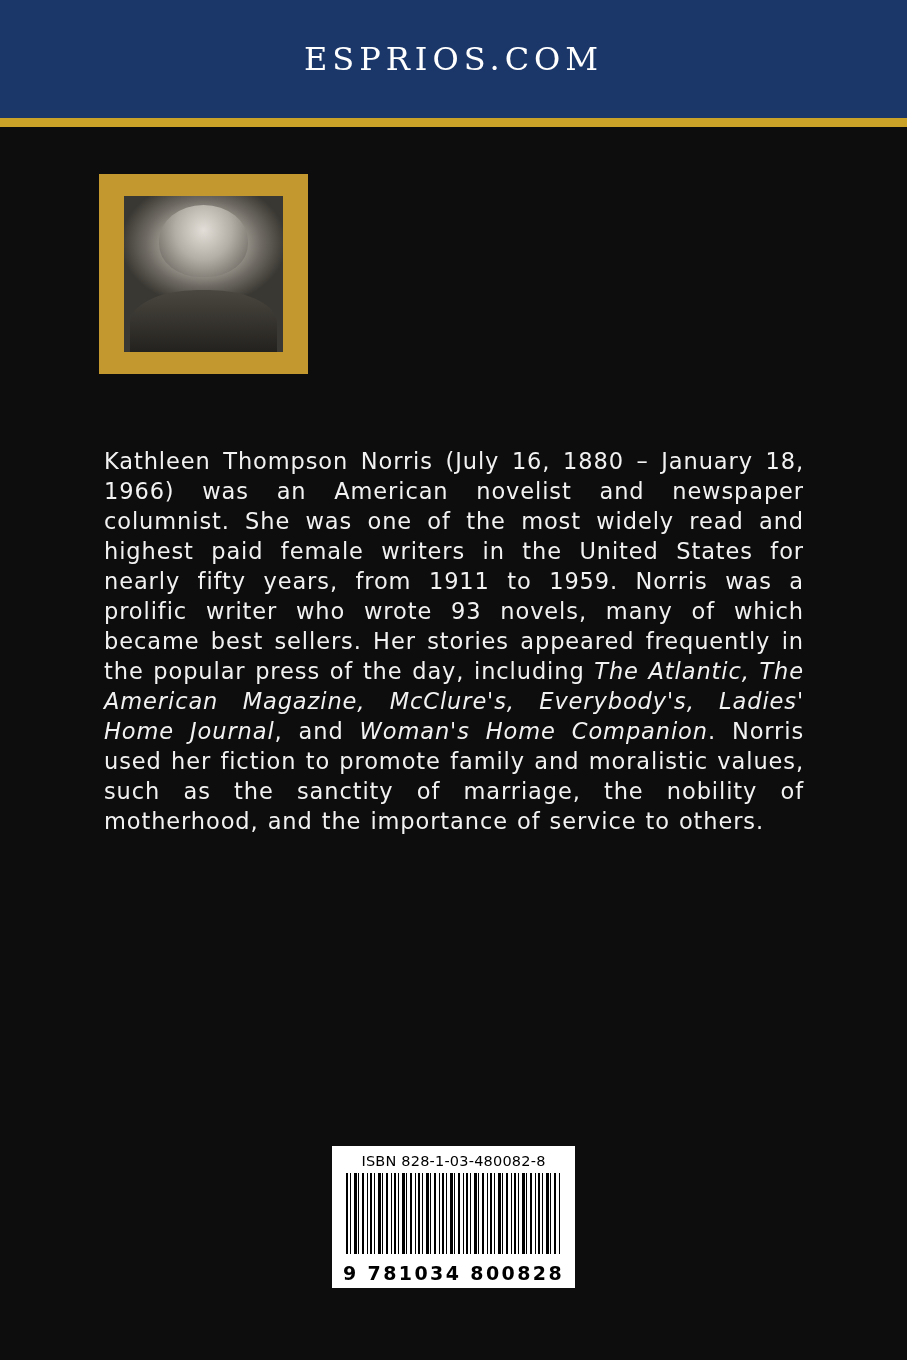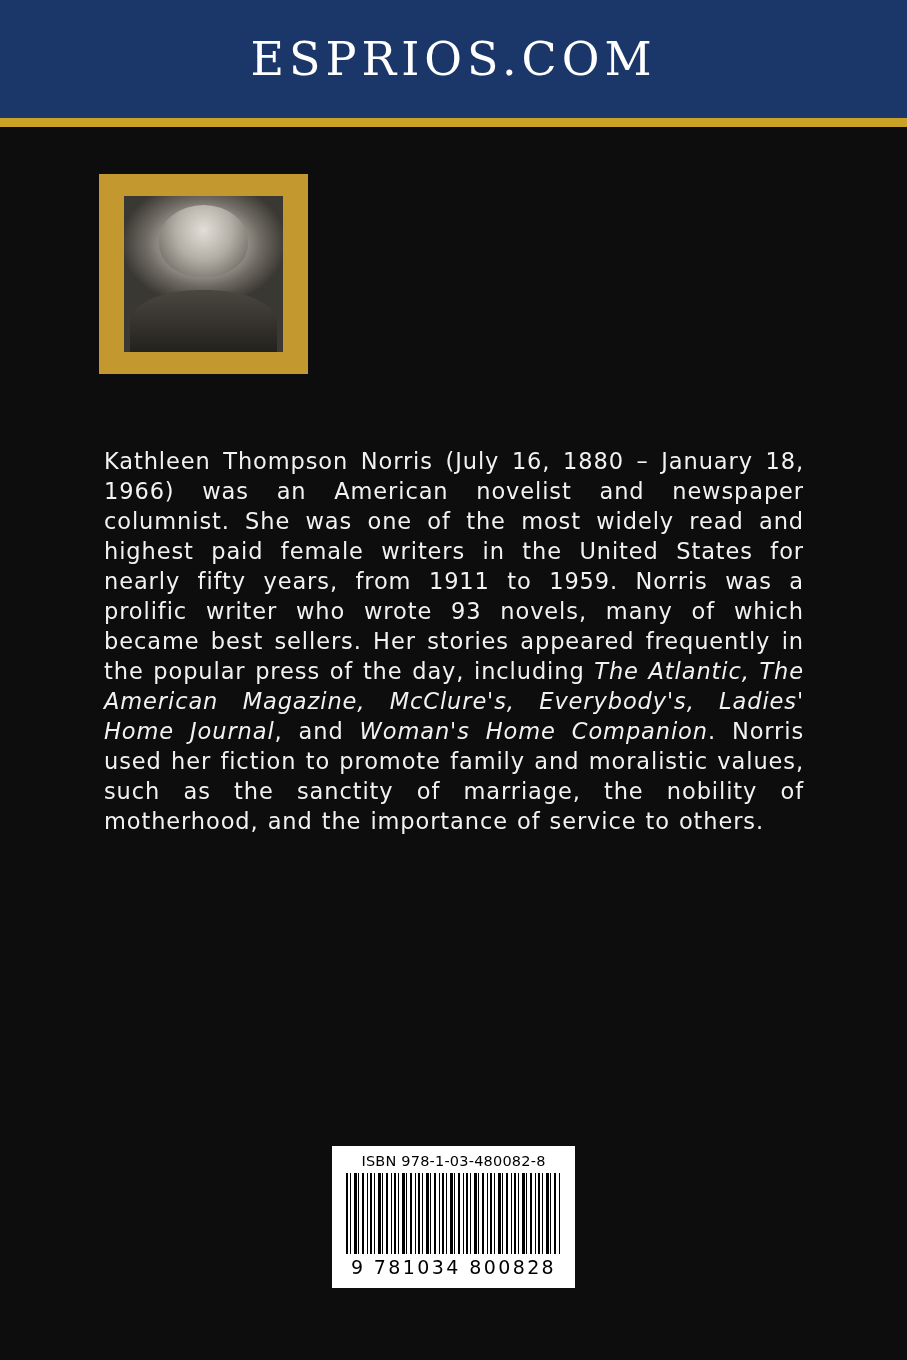--- a/index.html
+++ b/index.html
@@ -27,21 +27,21 @@
     top: 0;
     width: 907px;
     height: 118px;
     background: #1b3668;
     display: flex;
     align-items: center;
     justify-content: center;
   }
   .banner-text {
     color: #ffffff;
-    font-size: 46px;
+    font-size: 32px;
     letter-spacing: 5px;
     font-family: "DejaVu Serif", serif;
     font-weight: normal;
     white-space: nowrap;
   }
   .banner-rule {
     position: absolute;
     left: 0;
     top: 118px;
     width: 907px;
@@ -153,40 +153,41 @@
       #fff 18px, #fff 21px,
       #000 21px, #000 22px,
       #fff 22px, #fff 24px
     );
   }
   .barcode-digits {
     color: #000000;
     font-size: 19px;
     font-family: "DejaVu Sans", sans-serif;
     letter-spacing: 2.4px;
-    margin-top: 2px;
+    margin-top: 8px;
     white-space: nowrap;
+    font-weight: bold;
   }
 </style>
 </head>
 <body>
 
 <div class="page">
 
   <div class="banner">
     <div class="banner-text">ESPRIOS.COM</div>
   </div>
   <div class="banner-rule"></div>
   <div class="banner-rule-dark"></div>
 
   <div class="portrait-frame">
     <div class="portrait-photo"></div>
   </div>
 
   <div class="blurb"><span>Kathleen Thompson Norris (July 16, 1880 – January 18, 1966) was an American novelist and newspaper columnist. She was one of the most widely read and highest paid female writers in the United States for nearly fifty years, from 1911 to 1959. Norris was a prolific writer who wrote 93 novels, many of which became best sellers. Her stories appeared frequently in the popular press of the day, including </span><em>The Atlantic, The American Magazine, McClure's, Everybody's, Ladies' Home Journal</em><span>, and </span><em>Woman's Home Companion</em><span>. Norris used her fiction to promote family and moralistic values, such as the sanctity of marriage, the nobility of motherhood, and the importance of service to others.</span></div>
 
   <div class="barcode-box">
-    <div class="isbn-text">ISBN 978-1-03-480082-8</div>
+    <div class="isbn-text">ISBN 828-1-03-480082-8</div>
     <div class="barcode-bars"></div>
     <div class="barcode-digits">9 781034 800828</div>
   </div>
 
 </div>
 
 </body></html>

